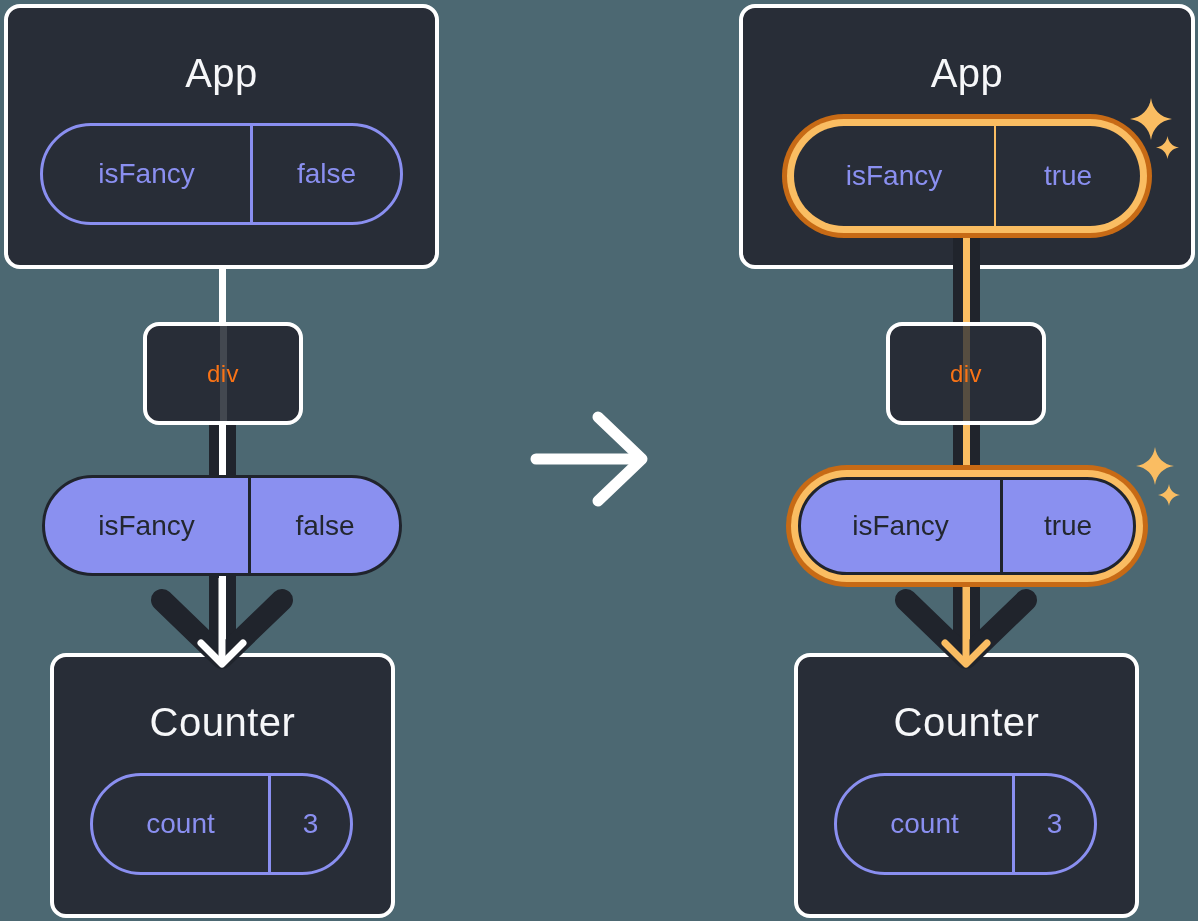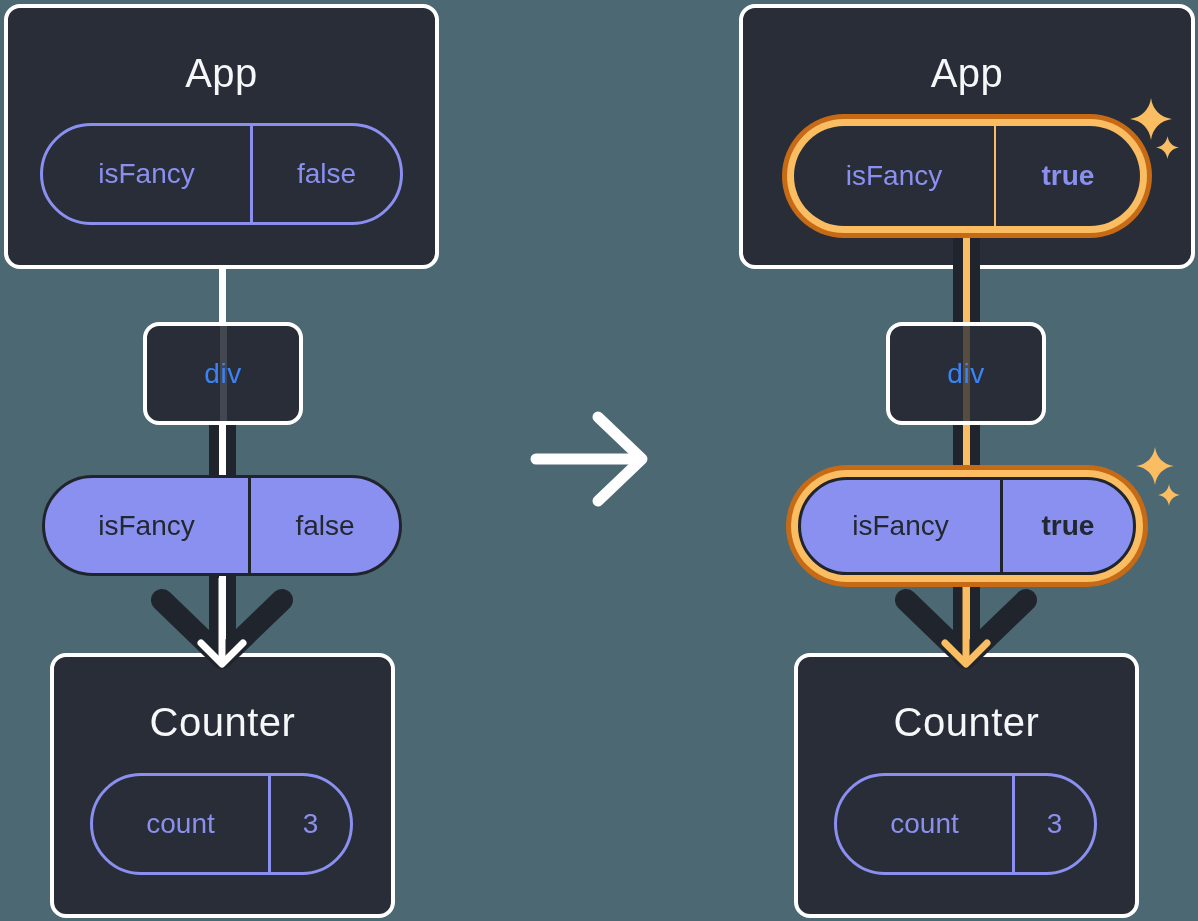--- a/index.html
+++ b/index.html
@@ -21,21 +21,21 @@
   }
   .div-node{
     position:absolute;box-sizing:border-box;z-index:3;
     background:#282D37;border:4px solid #FFFFFF;border-radius:16px;
     display:flex;align-items:center;justify-content:center;
   }
   .div-node .ghost-line{
     position:absolute;top:0;bottom:0;left:50%;width:7px;margin-left:-3.5px;
   }
   .div-node .div-label{
-    position:relative;color:#3b82f6;font-size:28px;letter-spacing:.5px;
+    position:relative;color:#f97316;font-size:24px;letter-spacing:.5px;
   }
   
   .pill{
     position:absolute;box-sizing:border-box;z-index:3;
     display:flex;align-items:stretch;border-radius:999px;overflow:hidden;
   }
   .pill .cell{
     display:flex;align-items:center;justify-content:center;
     font-size:28px;box-sizing:border-box;
   }
@@ -49,21 +49,21 @@
     position:absolute;box-sizing:border-box;z-index:3;
     background:#C76A15;border-radius:999px;padding:5px;
   }
   .ring-inner{
     box-sizing:border-box;width:100%;height:100%;
     background:#FABD62;border-radius:999px;padding:7px;
   }
   .ring-inner .pill{position:relative;width:100%;height:100%;}
   .ring-pill-dark{background:#282D37;color:#8A8FF0;}
   .ring-pill-dark .cell.value{border-left:2px solid #FABD62;}
-  .bold{font-weight:bold;}
+  .bold{font-weight:normal;}
   
   .shaft{position:absolute;background:#20242C;z-index:2;}
   .shaft .core{position:absolute;top:0;bottom:0;left:50%;width:7px;margin-left:-3.5px;}
   .core-white{background:#FFFFFF;}
   .core-orange{background:#FABD62;}
   .thin-line{position:absolute;background:#FFFFFF;z-index:2;}
   .arrow-svg{position:absolute;z-index:2;}
   .sparkle{position:absolute;z-index:4;}
   .mid-arrow{position:absolute;z-index:2;}
 </style>

